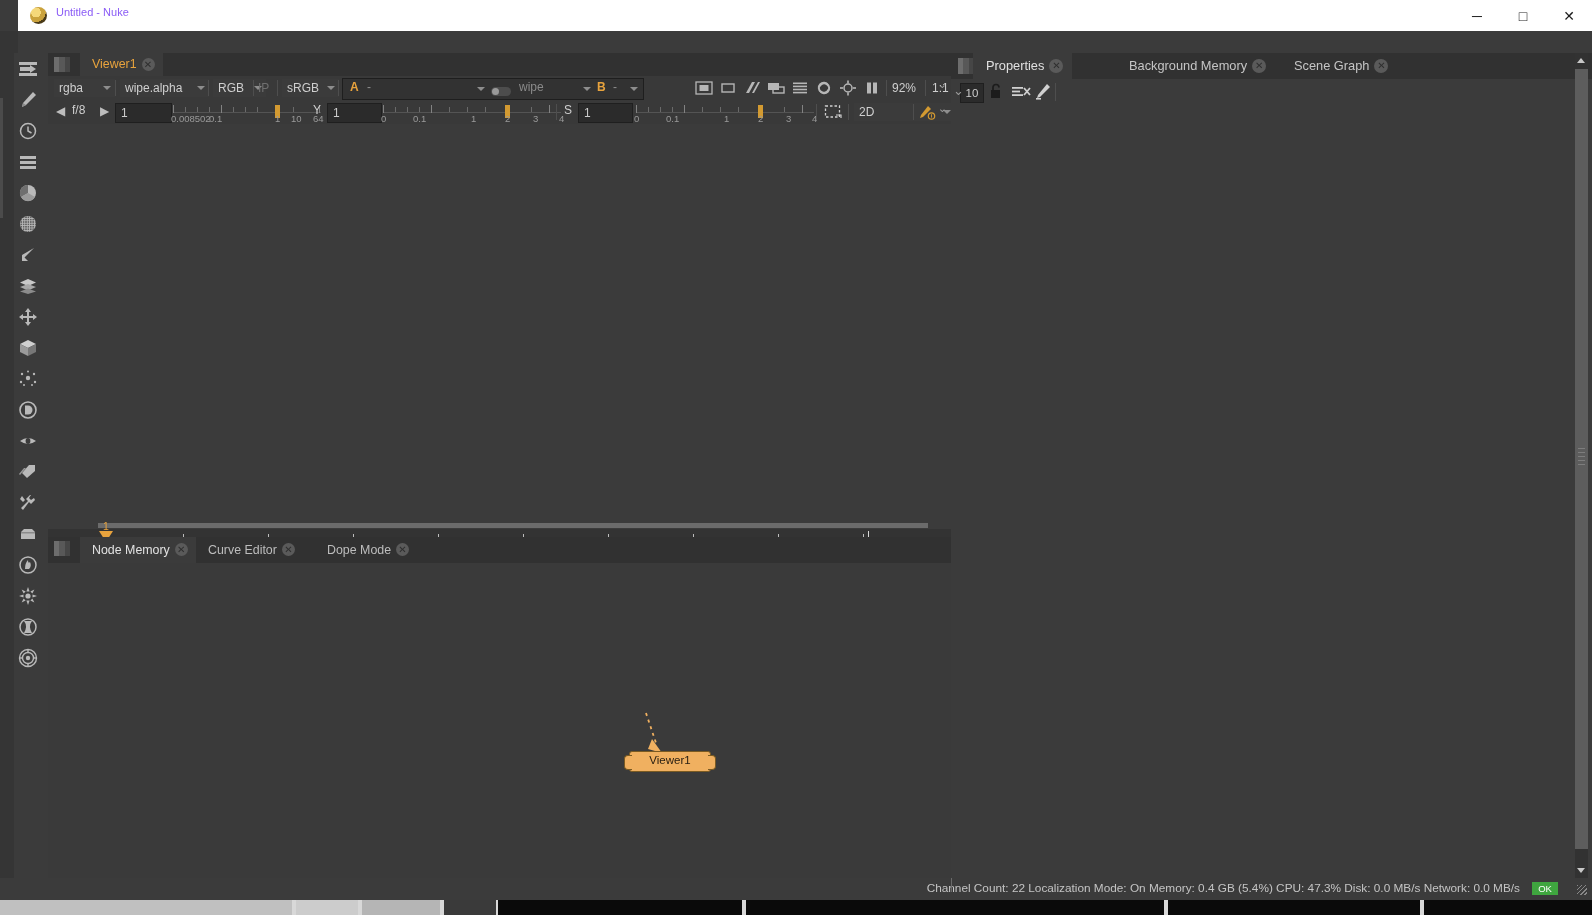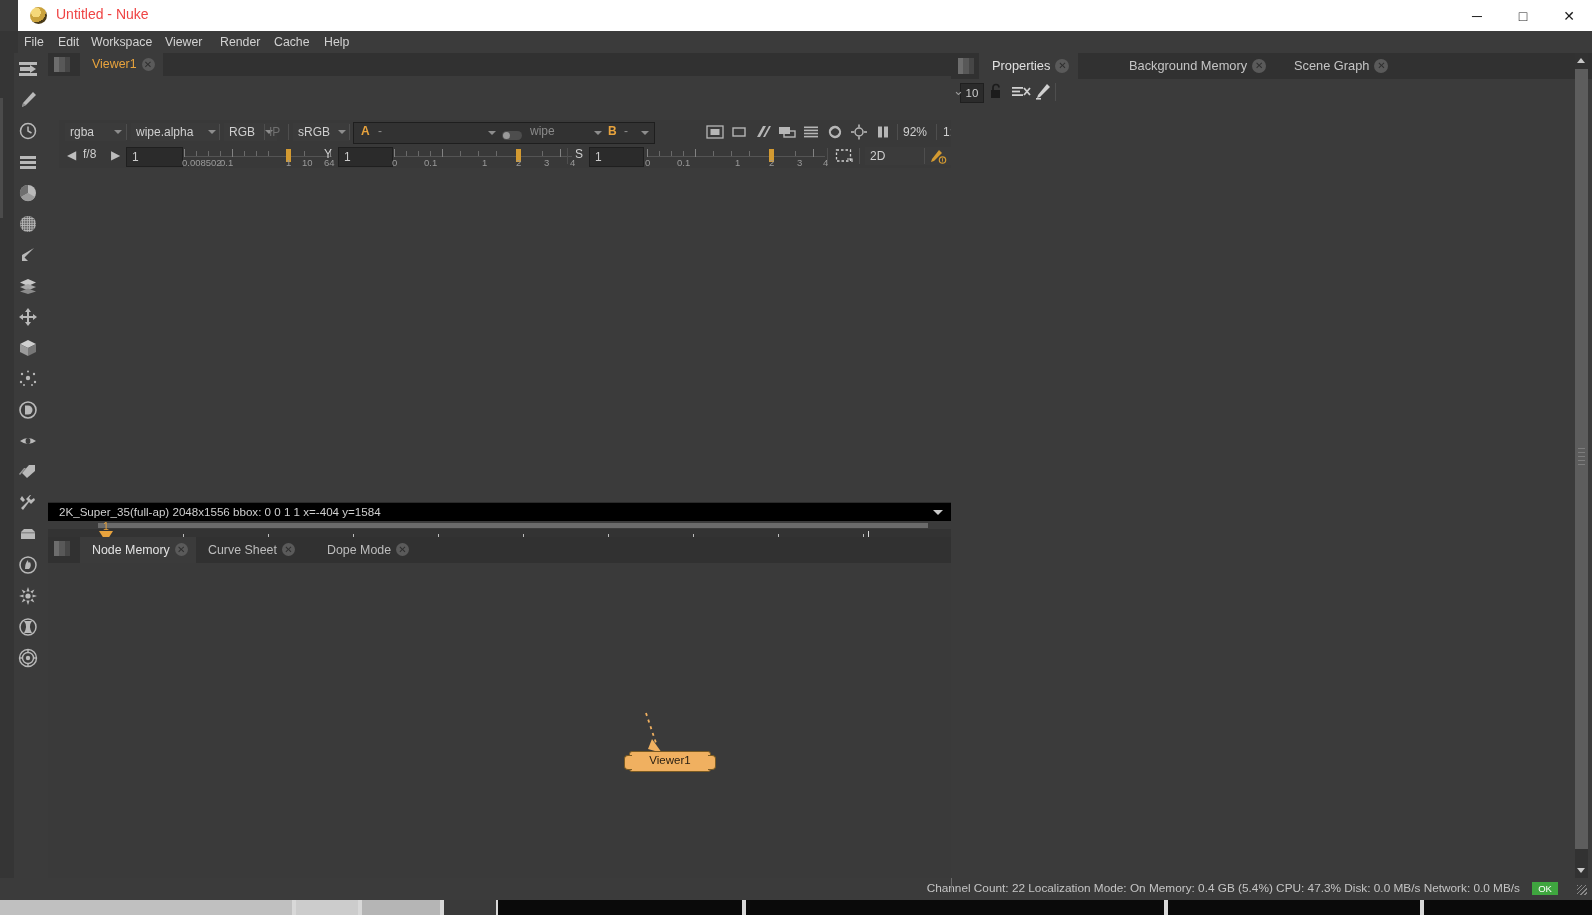--- a/index.html
+++ b/index.html
@@ -3,21 +3,21 @@
 <meta charset="utf-8">
 <style>
   html,body{margin:0;padding:0;background:#fff;}
   body{width:1592px;height:915px;overflow:hidden;font-family:"Liberation Sans",sans-serif;}
   .app{position:absolute;left:0;top:0;width:1592px;height:915px;background:#3b3b3b;}
 
   
   .titlebar{position:absolute;left:18px;top:0;width:1574px;height:31px;background:#ffffff;}
   .title-ico{position:absolute;left:12px;top:7px;width:17px;height:17px;border-radius:50%;
      background:radial-gradient(circle at 35% 32%,#f5d87a 0 30%,#caa23c 31% 60%,#4a3a17 61% 100%);}
-  .title-text{position:absolute;left:38px;top:6px;font-size:14px;color:#ef4444;white-space:nowrap;}
+  .title-text{position:absolute;left:38px;top:6px;font-size:11px;color:#8b5cf6;white-space:nowrap;}
   .winbtn{position:absolute;top:0;width:46px;height:31px;cursor:default;}
   .winbtn i{position:absolute;left:50%;top:50%;transform:translate(-50%,-50%);font-style:normal;
      font-size:14px;color:#1b1b1b;line-height:1;}
   #btn-min{right:92px;} #btn-max{right:46px;} #btn-close{right:0;}
 
   
   .menubar{position:absolute;left:18px;top:31px;width:1574px;height:22px;background:#3b3b3b;}
   .menubar .mi{position:absolute;top:3px;height:17px;font-size:12.3px;color:#d2d2d2;padding:0 6px;
      line-height:17px;cursor:default;}
 
@@ -32,21 +32,21 @@
   .viewerpane{position:absolute;left:48px;top:53px;width:903px;height:484px;background:#3b3b3b;}
   .tabbar{position:absolute;left:0;top:0;width:100%;height:23px;background:#313131;}
   .tabgrip{position:absolute;left:6px;top:4px;width:16px;height:15px;
      background:linear-gradient(90deg,#6d6d6d 0 33%,#585858 33% 66%,#464646 66% 100%);}
   .tab{position:absolute;top:0;height:23px;background:#3b3b3b;padding:0 26px 0 12px;
      line-height:23px;font-size:12.4px;color:#bdbdbd;cursor:default;}
   .tab.sel{color:#e8a33d;}
   .tab .x{position:absolute;right:8px;top:5px;width:13px;height:13px;border-radius:50%;
      background:#5a5a5a;color:#2e2e2e;font-size:10px;line-height:13px;text-align:center;cursor:default;}
 
-  .vtoolbar{position:absolute;left:11px;width:903px;height:24px;background:#393939;margin-top:44px;}
+  .vtoolbar{position:absolute;left:0;width:903px;height:24px;background:#393939;}
   .vt1{top:23px;} .vt2{top:47px;}
 
   .ctl{position:absolute;top:3px;height:18px;font-size:12px;color:#cfcfcf;cursor:default;}
   .combo{background:#3b3b3b;line-height:18px;padding-left:5px;white-space:nowrap;}
   .combo .car{position:absolute;right:4px;top:7px;width:0;height:0;
      border-left:4px solid transparent;border-right:4px solid transparent;border-top:4px solid #8d8d8d;}
   .sepv{position:absolute;top:4px;width:1px;height:16px;background:#4e4e4e;}
   .dim{color:#6f6f6f;}
   .boxsel{position:absolute;top:2px;height:20px;border:1px solid #1e1e1e;background:#323232;}
   .amark{position:absolute;top:4px;font-size:12px;color:#e8a33d;font-weight:bold;}
@@ -159,29 +159,20 @@
       <i>─</i>
       </div>
     <div class="winbtn" id="btn-max">
       <i>□</i>
       </div>
     <div class="winbtn" id="btn-close">
       <i>✕</i>
       </div>
   </div>
 
-  <div class="menubar">
-    <div class="mi" style="left:0px">File</div>
-    <div class="mi" style="left:34px">Edit</div>
-    <div class="mi" style="left:67px">Workspace</div>
-    <div class="mi" style="left:141px">Viewer</div>
-    <div class="mi" style="left:196px">Render</div>
-    <div class="mi" style="left:250px">Cache</div>
-    <div class="mi" style="left:300px">Help</div>
-  </div>
 
   <div class="rail">
     <div class="rail-acc"></div>
   </div>
 
   <div class="tools">
 
     <div class="tool" style="top:0px">
       <svg width="20" height="20" viewBox="0 0 20 20">
         <rect x="1" y="3" width="18" height="3" fill="#b9b9b9"></rect>
@@ -541,24 +532,20 @@
         <svg width="20" height="16" viewBox="0 0 20 16">
           <path d="M11 2 L14 5 L6 13 L3 14 L4 11 Z" fill="#d39a31"></path>
           <circle cx="14.5" cy="12" r="3.2" fill="none" stroke="#d39a31" stroke-width="1.2"></circle>
           <rect x="14.1" y="10.2" width="0.9" height="3.4" fill="#d39a31"></rect>
           </svg>
         </div>
       <div class="ctl" style="right:4px;top:2px;color:#9a9a9a;font-size:11px">⌄</div>
     </div>
 
 
-    <div class="statusline">
-      <div class="txt">2K_Super_35(full-ap) 2048x1556  bbox: 0 0 1 1   x=-404 y=1584</div>
-      <div class="car"></div>
-    </div>
 
     <div class="tl-scroll"></div>
     <div class="tl-area">
       <div class="tl-first">1</div>
       <div class="tl-last">100</div>
       <div class="tl-ruler">
         <div class="tM" style="left:0px"></div>
         <div class="t" style="left:8.5px"></div>
           <div class="t" style="left:17px"></div>
         <div class="t" style="left:25.5px"></div>
@@ -792,21 +779,21 @@
   </div>
 
   <div class="ngpane">
     <div class="tabbar" style="height:26px">
       <div class="tabgrip"></div>
       <div class="tab sel" style="left:32px;height:26px;line-height:26px;color:#e2e2e2">
         <span>Node Memory</span>
         <span class="x" style="top:6px">✕</span>
       </div>
       <div class="tab" style="left:148px;height:26px;line-height:26px;background:#313131">
-        <span>Curve Sheet</span>
+        <span>Curve Editor</span>
         <span class="x" style="top:6px">✕</span>
       </div>
       <div class="tab" style="left:267px;height:26px;line-height:26px;background:#313131">
         <span>Dope Mode</span>
         <span class="x" style="top:6px">✕</span>
       </div>
     </div>
 
     <div class="ngcanvas">
 
@@ -819,21 +806,21 @@
         <div class="ear-r"></div>
         <div class="nm">Viewer1</div>
       </div>
     </div>
 
   </div>
 
   <div class="propspane">
     <div class="p-tabbar">
       <div class="p-tabgrip"></div>
-      <div class="p-tab sel" style="left:28px">
+      <div class="p-tab sel" style="left:22px">
         <span>Properties</span>
         <span class="x">✕</span>
       </div>
       <div class="p-tab" style="left:165px">
         <span>Background Memory</span>
         <span class="x">✕</span>
       </div>
       <div class="p-tab" style="left:330px">
         <span>Scene Graph</span>
         <span class="x">✕</span>

